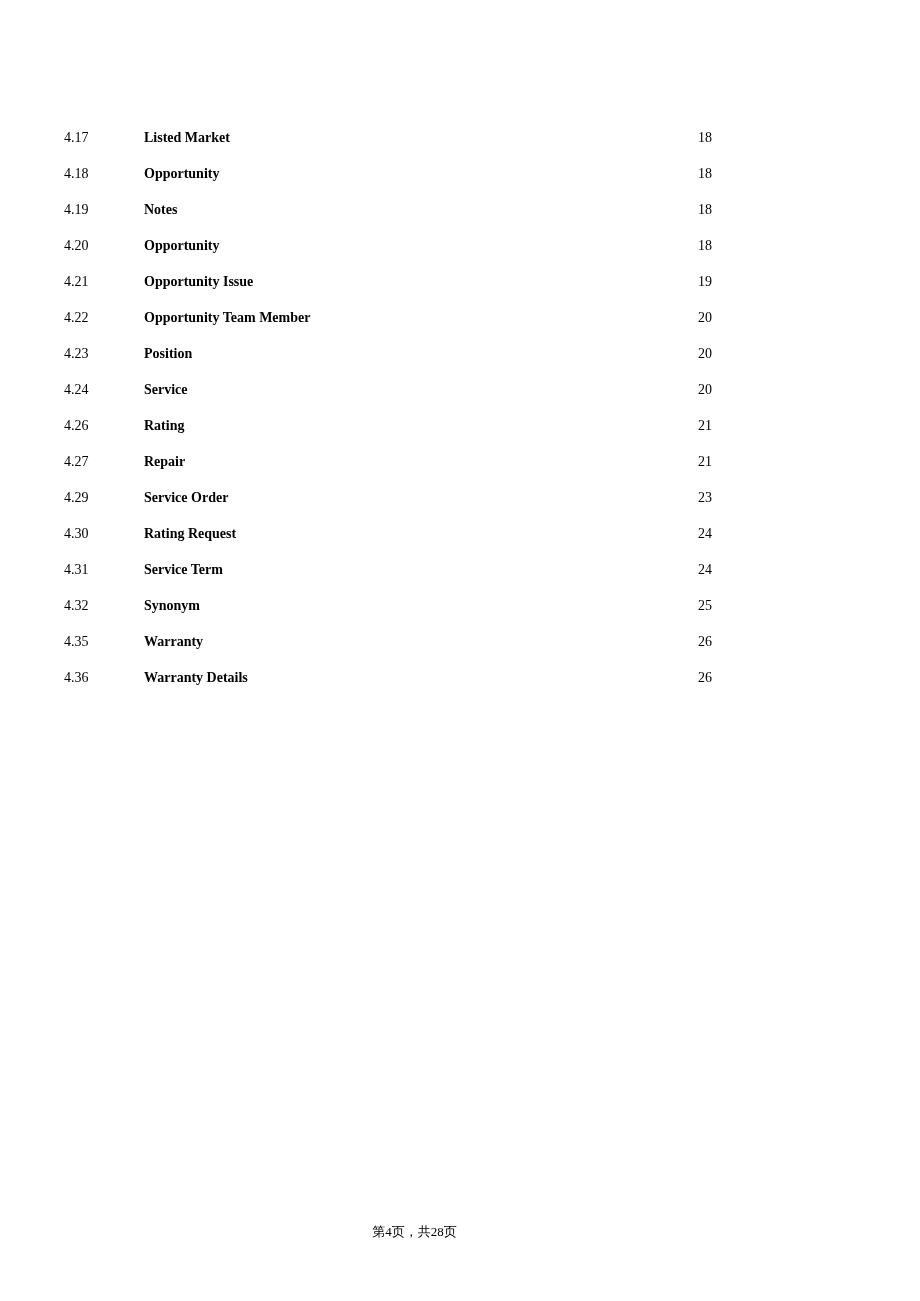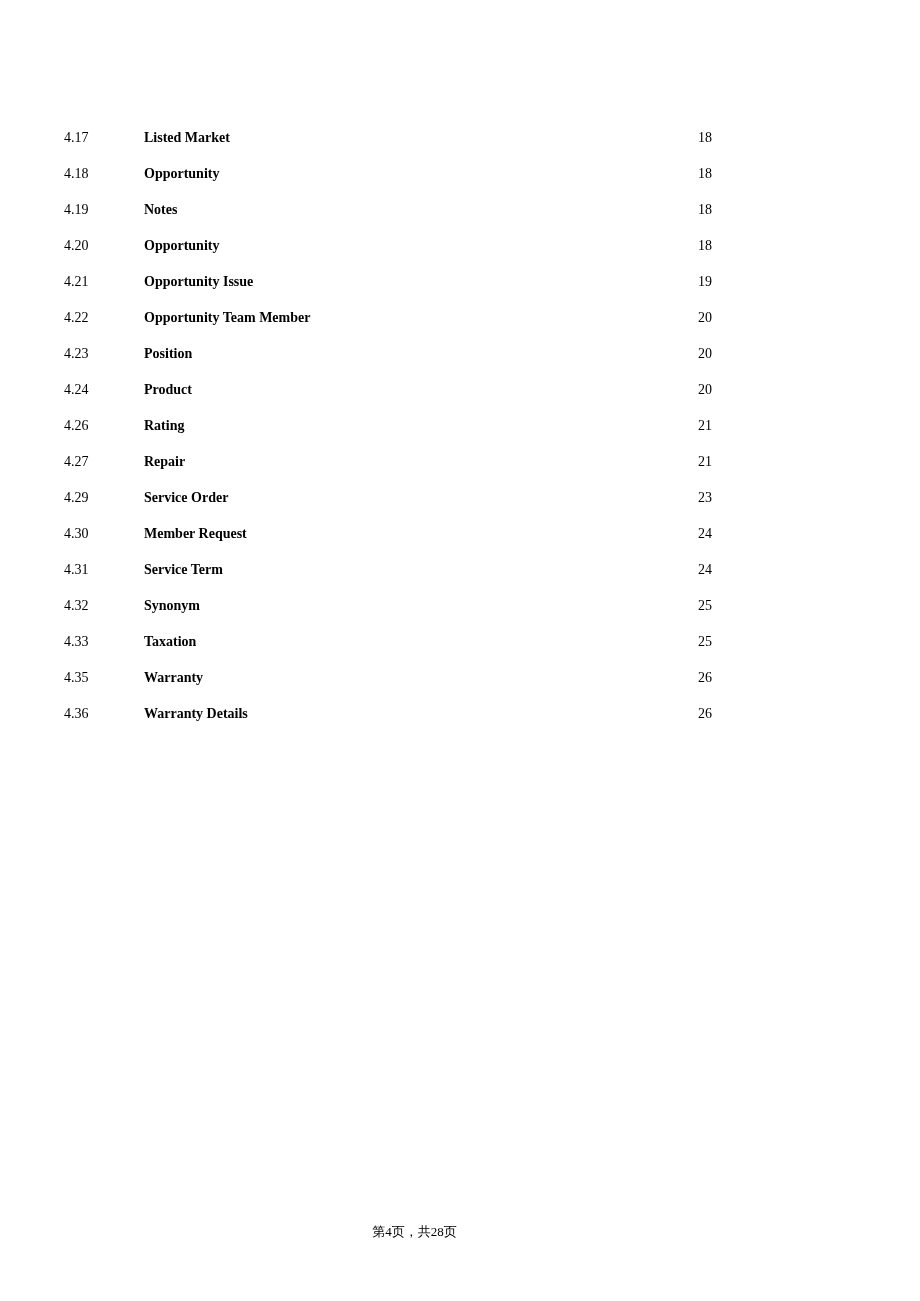--- a/index.html
+++ b/index.html
@@ -109,56 +109,51 @@
           <td class="toc-label">Opportunity Team Member</td>
           <td class="toc-page">20</td>
         </tr>
         <tr>
           <td class="toc-number">4.23</td>
           <td class="toc-label">Position</td>
           <td class="toc-page">20</td>
         </tr>
         <tr>
           <td class="toc-number">4.24</td>
-          <td class="toc-label">Product</td>
+          <td class="toc-label">Service</td>
           <td class="toc-page">20</td>
         </tr>
         <tr>
           <td class="toc-number">4.26</td>
           <td class="toc-label">Rating</td>
           <td class="toc-page">21</td>
         </tr>
         <tr>
           <td class="toc-number">4.27</td>
           <td class="toc-label">Repair</td>
           <td class="toc-page">21</td>
         </tr>
         <tr>
           <td class="toc-number">4.29</td>
           <td class="toc-label">Service Order</td>
           <td class="toc-page">23</td>
         </tr>
         <tr>
           <td class="toc-number">4.30</td>
-          <td class="toc-label">Member Request</td>
+          <td class="toc-label">Rating Request</td>
           <td class="toc-page">24</td>
         </tr>
         <tr>
           <td class="toc-number">4.31</td>
           <td class="toc-label">Service Term</td>
           <td class="toc-page">24</td>
         </tr>
         <tr>
           <td class="toc-number">4.32</td>
           <td class="toc-label">Synonym</td>
-          <td class="toc-page">25</td>
-        </tr>
-        <tr>
-          <td class="toc-number">4.33</td>
-          <td class="toc-label">Taxation</td>
           <td class="toc-page">25</td>
         </tr>
         <tr>
           <td class="toc-number">4.35</td>
           <td class="toc-label">Warranty</td>
           <td class="toc-page">26</td>
         </tr>
         <tr>
           <td class="toc-number">4.36</td>
           <td class="toc-label">Warranty Details</td>

